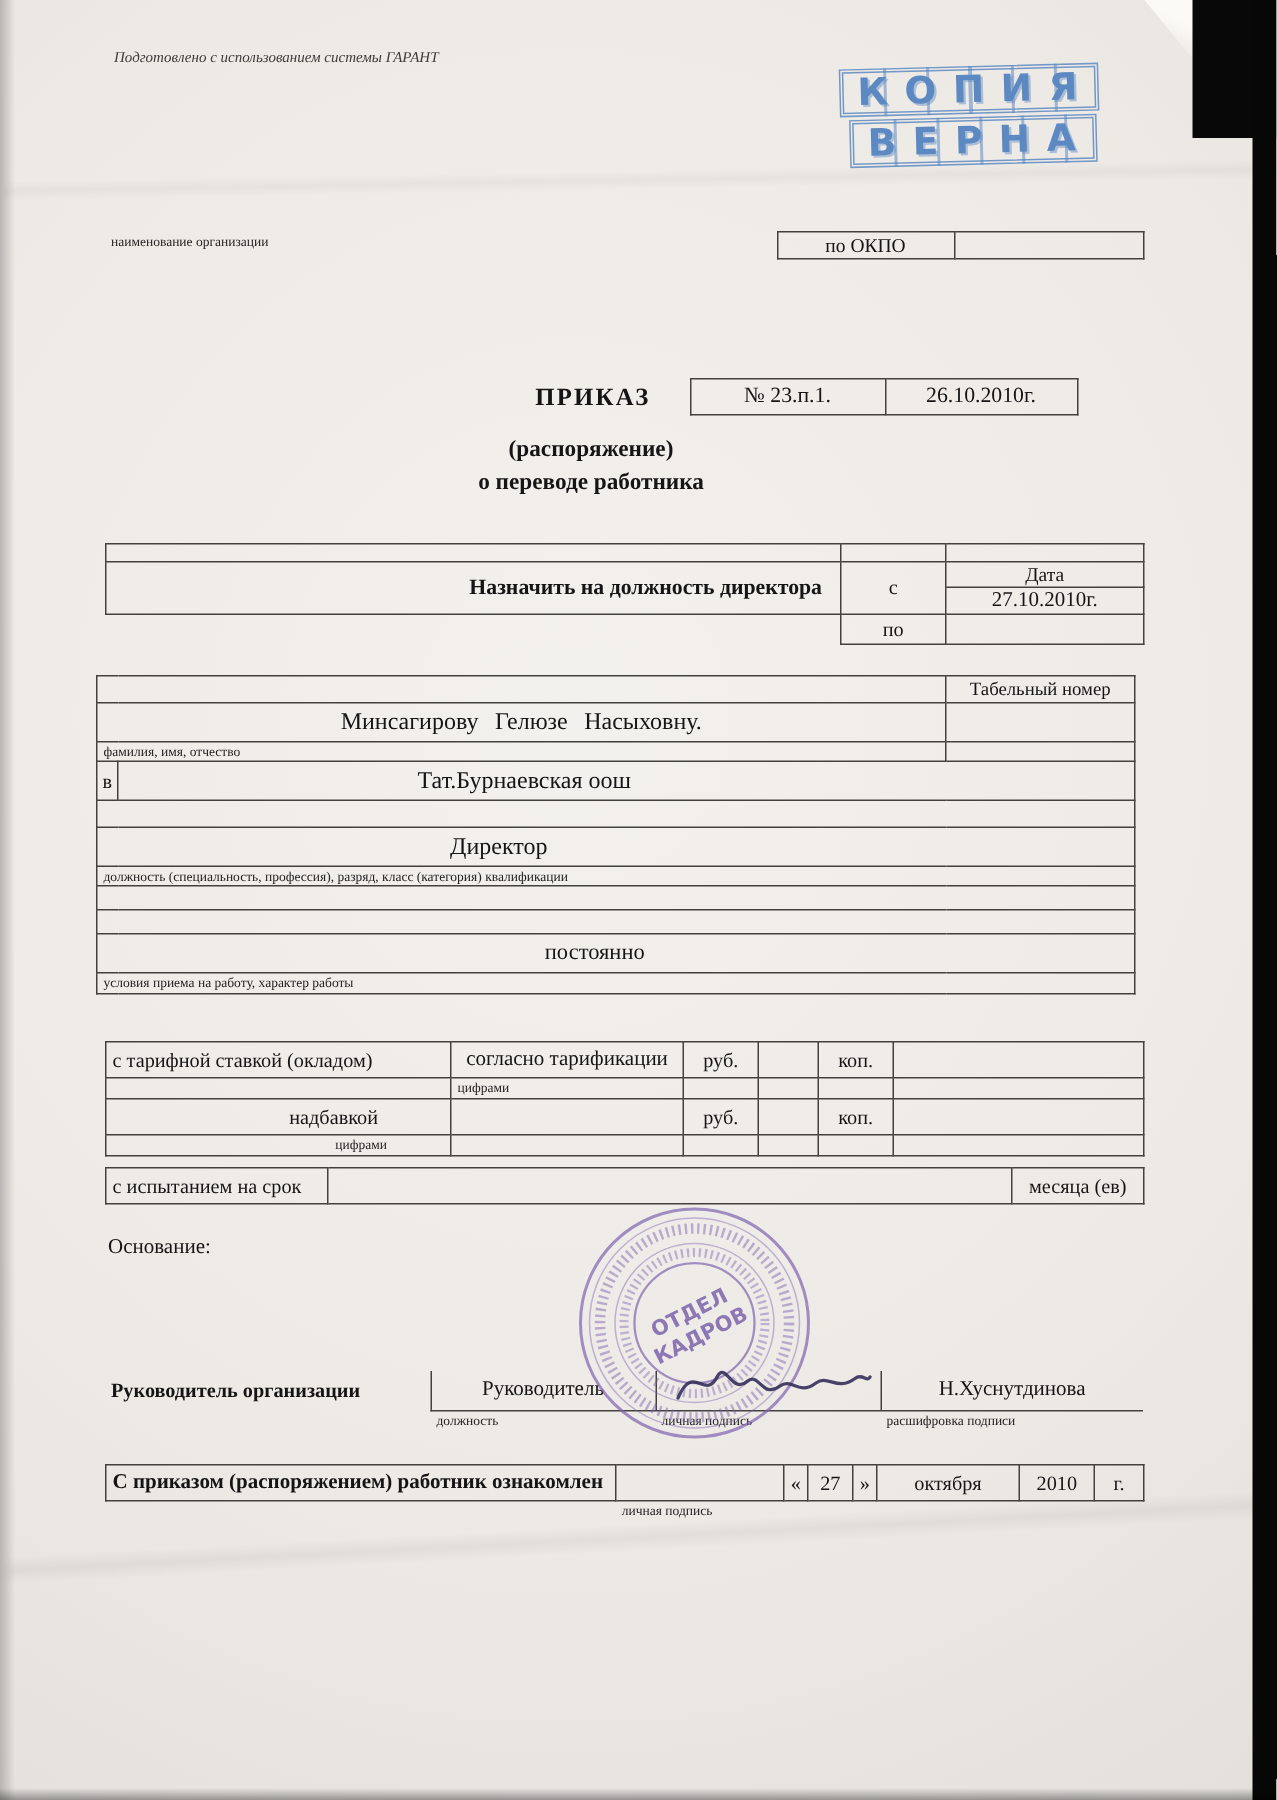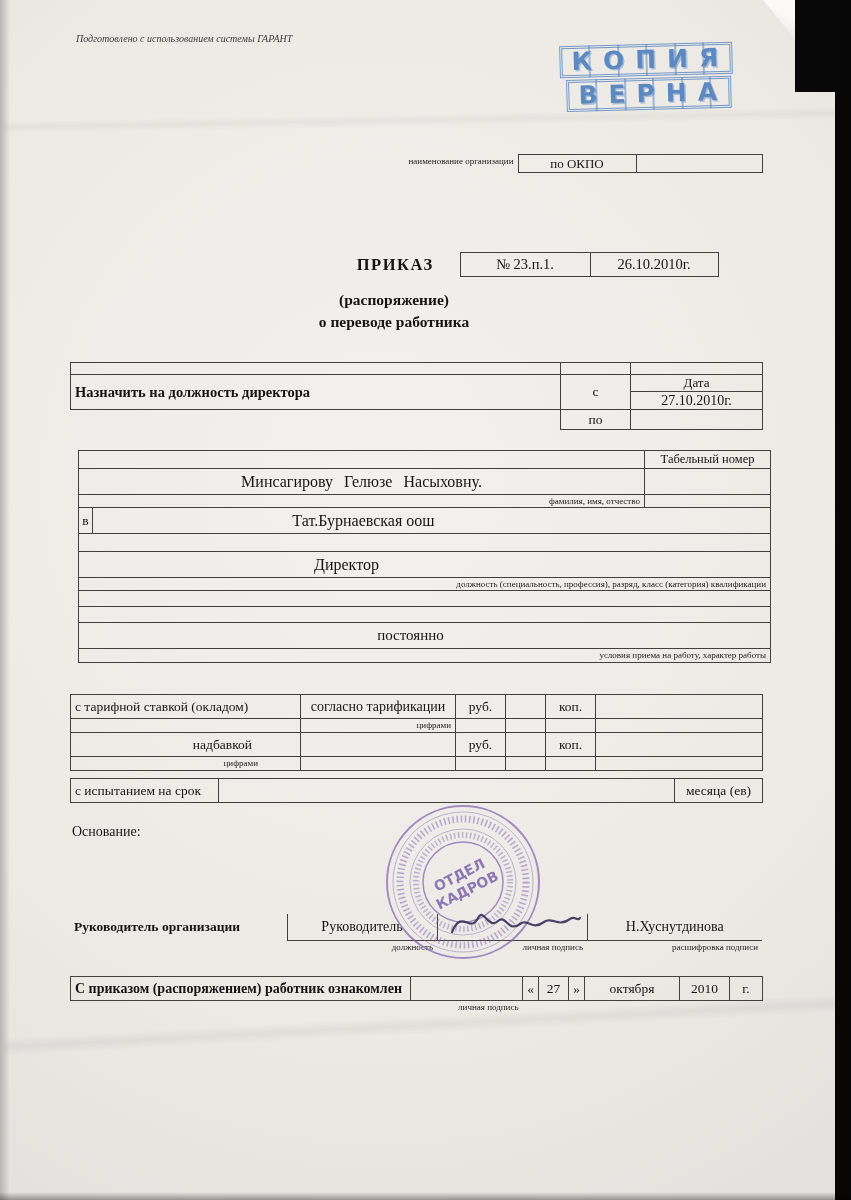--- a/index.html
+++ b/index.html
@@ -28,21 +28,21 @@
     background:linear-gradient(179deg,rgba(0,0,0,0) 40%,rgba(0,0,0,0.04) 50%,rgba(0,0,0,0) 60%);}
 
   .abs{position:absolute;}
   table{border-collapse:collapse;table-layout:fixed;}
   td{padding:0 4px;vertical-align:middle;font-size:13.5px;overflow:hidden;white-space:nowrap;}
   .bordered td{border:1px solid #43413e;}
   .noborder{border:none !important;}
   .nbl{border-left:none !important;}
   .ul{border-bottom:1px solid #43413e;}
   .vl{border-left:1px solid #43413e;}
-  .cap{font-size:9px;text-align:right;vertical-align:top;padding-top:1px;color:#242424;white-space:normal;}
+  .cap{font-size:9px;text-align:left;vertical-align:top;padding-top:1px;color:#242424;white-space:normal;}
   .bold{font-weight:bold;}
   .center{text-align:center;}
 
   .watermark{position:absolute;left:76px;top:33px;font-style:italic;font-size:10px;color:#3c3c3c;}
 
   .stamp{position:absolute;left:560px;top:44px;transform:rotate(-1.5deg);opacity:.9;}
   .stamp-line{
     font-family:"DejaVu Sans","Liberation Sans",sans-serif;font-weight:bold;
     font-size:25px;line-height:26px;letter-spacing:11px;color:#4d7fbe;
     border:3px double rgba(77,127,190,.85);
@@ -113,36 +113,36 @@
         <col style="width:70px">
         <col style="width:132px">
       </colgroup>
     <tbody>
         <tr style="height:12px">
           <td></td>
           <td></td>
           <td></td>
         </tr>
     <tr style="height:17px">
-      <td rowspan="2" class="bold" style="padding-right:12px;font-size:14.5px">Назначить на должность директора</td>
+      <td rowspan="2" class="bold" style="text-align:right;padding-right:12px;font-size:14.5px">Назначить на должность директора</td>
       <td rowspan="2" class="center">с</td>
       <td class="center" style="font-size:13px">Дата</td>
     </tr>
     <tr style="height:18px">
       <td class="center" style="font-size:14px">27.10.2010г.</td>
     </tr>
     <tr style="height:20px">
       <td class="noborder"></td>
       <td class="center">по</td>
       <td></td>
     </tr>
   </tbody>
     </table>
 
-  <table class="abs bordered" style="left:78px;top:450px;width:692px">
+  <table class="abs bordered" style="left:64px;top:450px;width:692px">
     <colgroup>
         <col style="width:14px">
         <col style="width:552px">
         <col style="width:126px">
       </colgroup>
     <tbody>
         <tr style="height:18px">
       <td colspan="2"></td>
       <td class="center" style="font-size:12.5px">Табельный номер</td>
     </tr>

